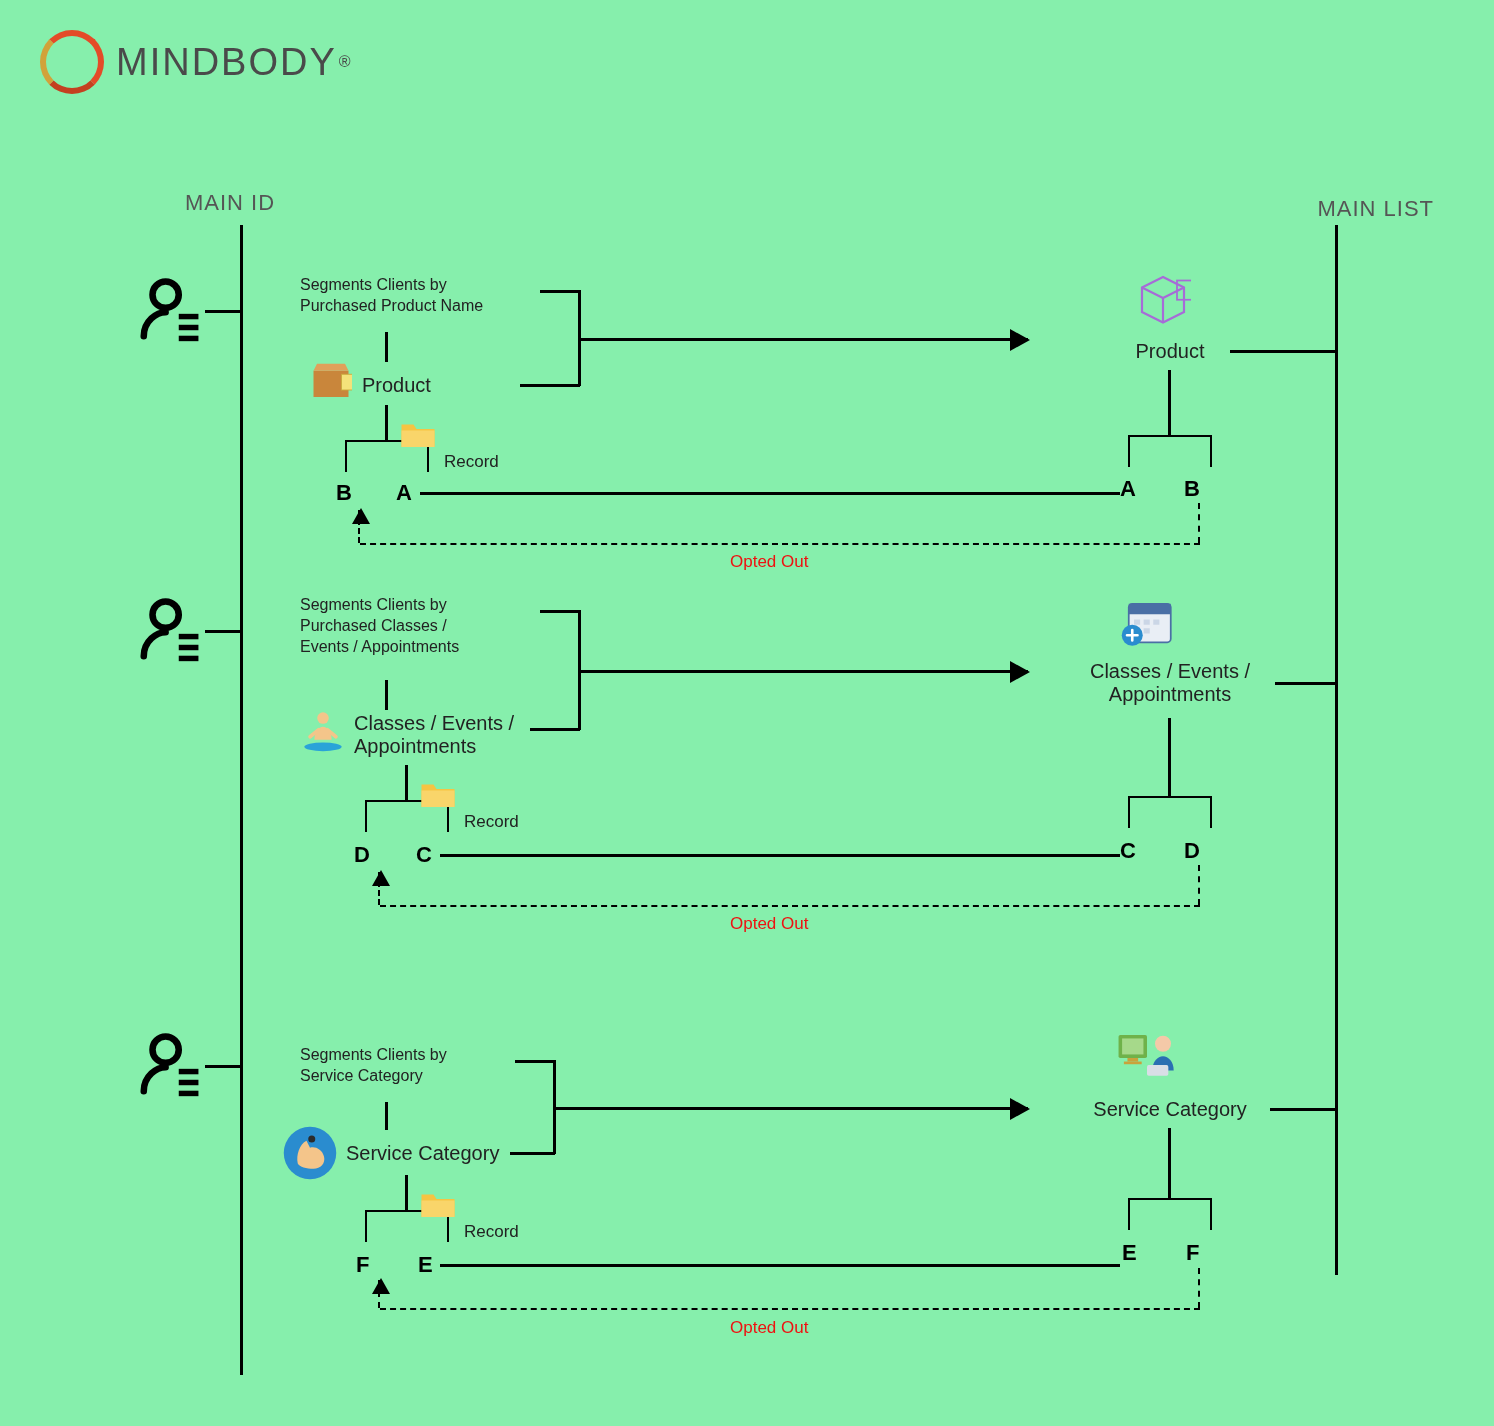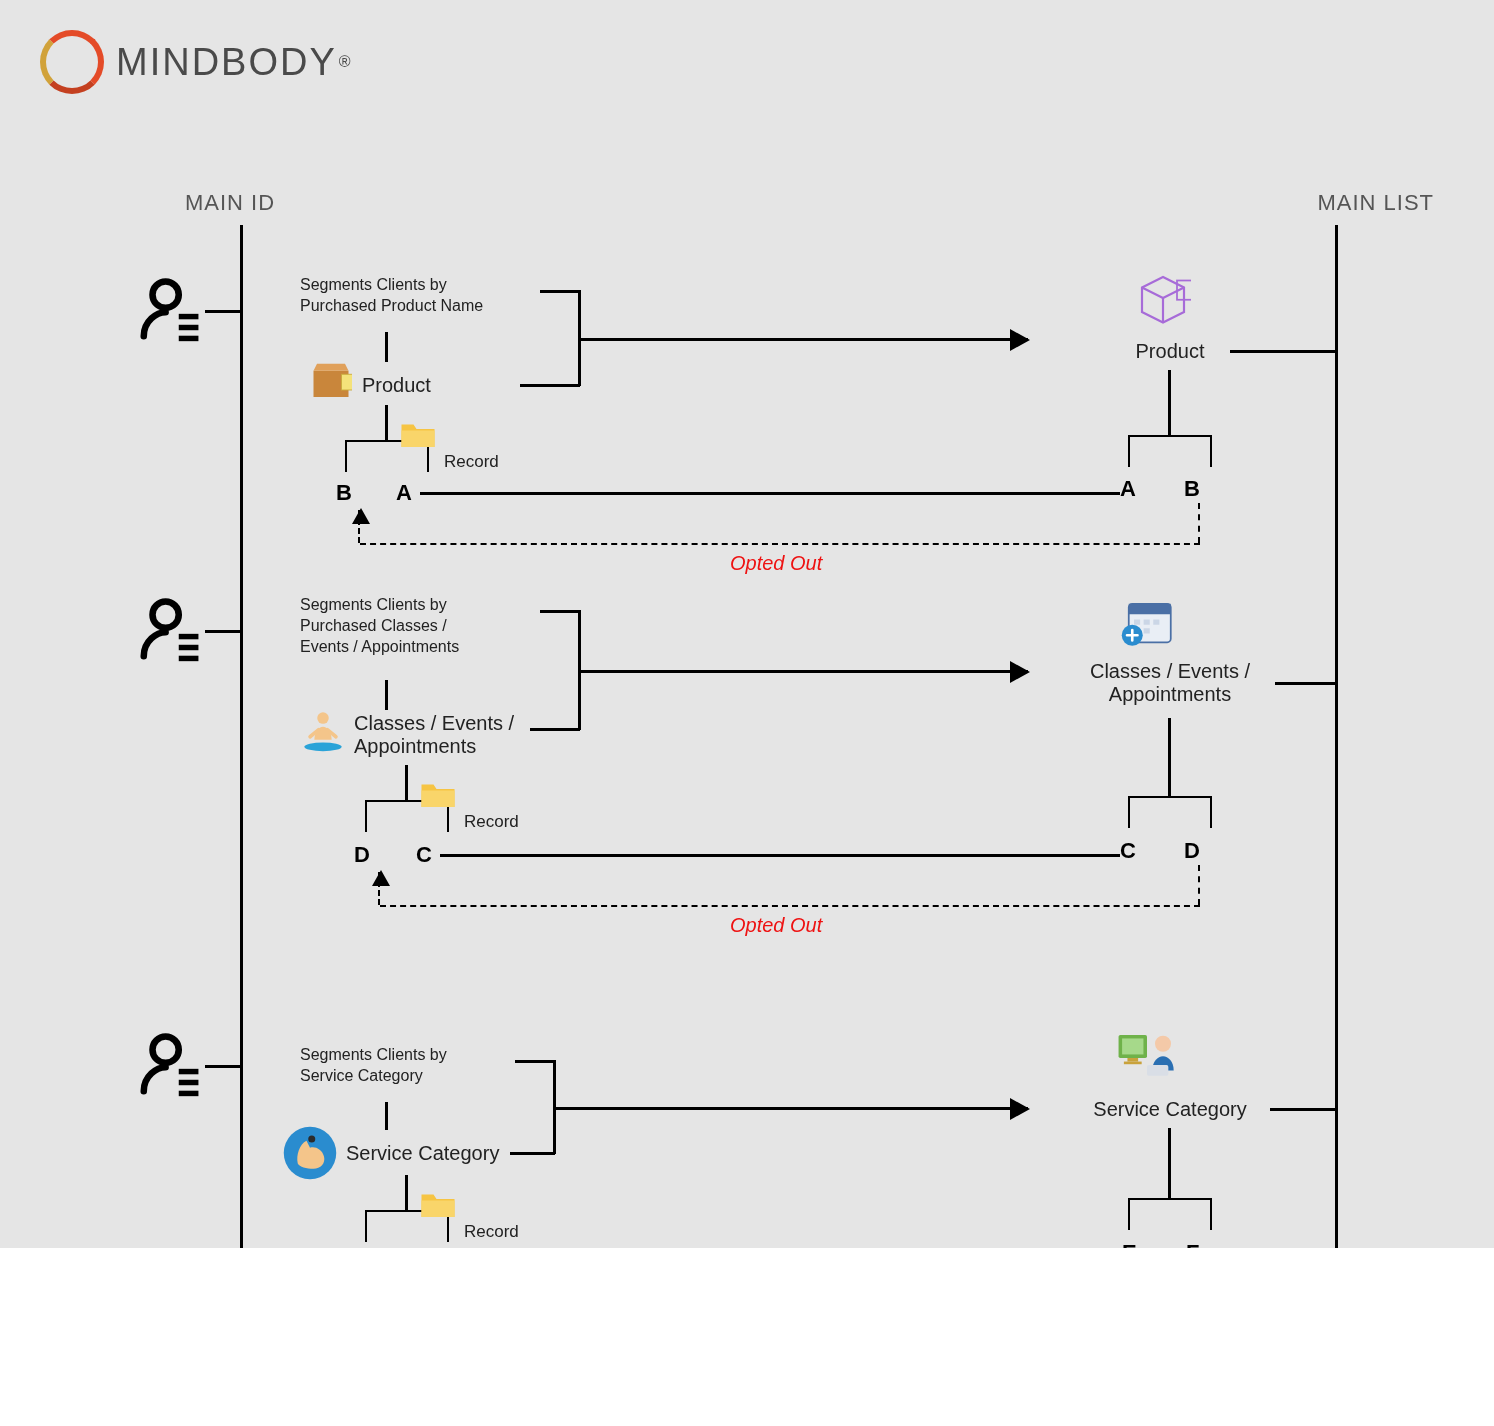--- a/index.html
+++ b/index.html
@@ -5,22 +5,22 @@
   html, body {
     margin: 0;
     padding: 0;
     background: #ffffff;
     font-family: "Helvetica Neue", Arial, sans-serif;
     color: #222;
   }
   .canvas {
     position: relative;
     width: 1494px;
-    height: 1248px;
-    background: #e5e5e5;
+    height: 1426px;
+    background: #86efac;
   }
   .abs { position: absolute; }
   
   .mindbody {
     left: 40px; top: 30px;
     display: flex; align-items: center;
     font-size: 38px; letter-spacing: 2px; font-weight: 400;
     color: #4a4a4a;
   }
   .mindbody .ring {
@@ -52,21 +52,21 @@
   .hline { height: 3px; background: #000; }
 
   
   .person-icon svg { width: 70px; height: 70px; }
 
   
   .seg-text { font-size: 16px; line-height: 1.3; color: #222; }
   .node-text { font-size: 20px; color: #222; }
   .rec-text { font-size: 17px; color: #222; }
   .tag { font-size: 22px; font-weight: 700; color: #000; }
-  .opted-out { color: #e11; font-size: 20px; font-weight: 500; font-style: italic; }
+  .opted-out { color: #e11; font-size: 17px; font-weight: 500; }
   .folder-icon svg { width: 36px; height: 30px; }
   .folder-icon { }
 
   
   .bracket-down {
     border-left: 2.5px solid #000;
     border-right: 2.5px solid #000;
     border-top: 2.5px solid #000;
   }
 
@@ -103,21 +103,21 @@
 <div class="canvas">
 
   <div class="abs mindbody">
     <span class="ring"></span>
     <span>MINDBODY</span>
     <span class="reg">®</span>
   </div>
 
 
   <div class="abs col-label" style="left:185px; top:190px;">MAIN ID</div>
-  <div class="abs col-label" style="right:60px; top:190px;">MAIN LIST</div>
+  <div class="abs col-label" style="right:60px; top:196px;">MAIN LIST</div>
 
   <div class="abs vline" style="left:240px; top:225px; height:1150px;"></div>
   <div class="abs vline" style="left:1335px; top:225px; height:1050px;"></div>
 
   <div class="abs person-icon" style="left:135px; top:275px;">
     <svg viewBox="0 0 64 64">
         <circle cx="28" cy="18" r="12" fill="none" stroke="#000" stroke-width="6"></circle>
         <path d="M8 56c0-14 12-22 20-22" fill="none" stroke="#000" stroke-width="6" stroke-linecap="round"></path>
         <line x1="40" y1="38" x2="58" y2="38" stroke="#000" stroke-width="5"></line>
         <line x1="40" y1="48" x2="58" y2="48" stroke="#000" stroke-width="5"></line>

